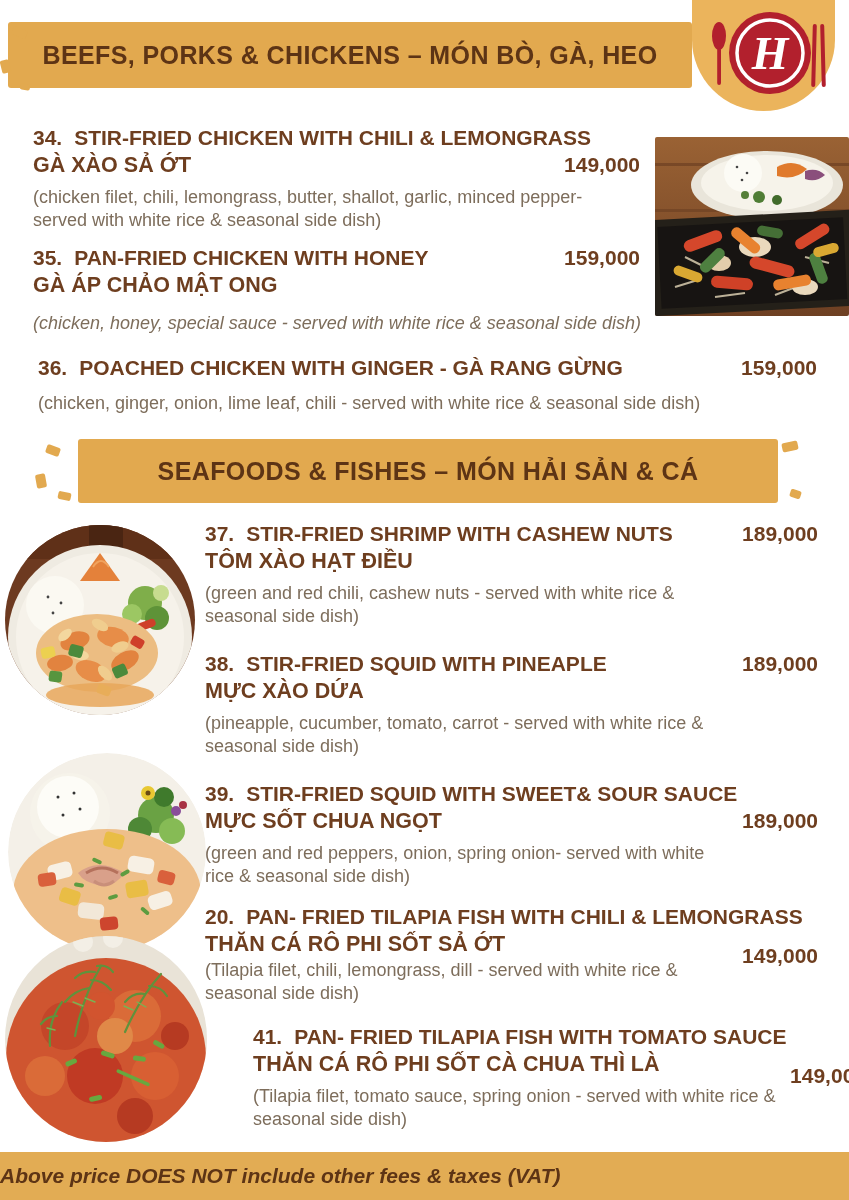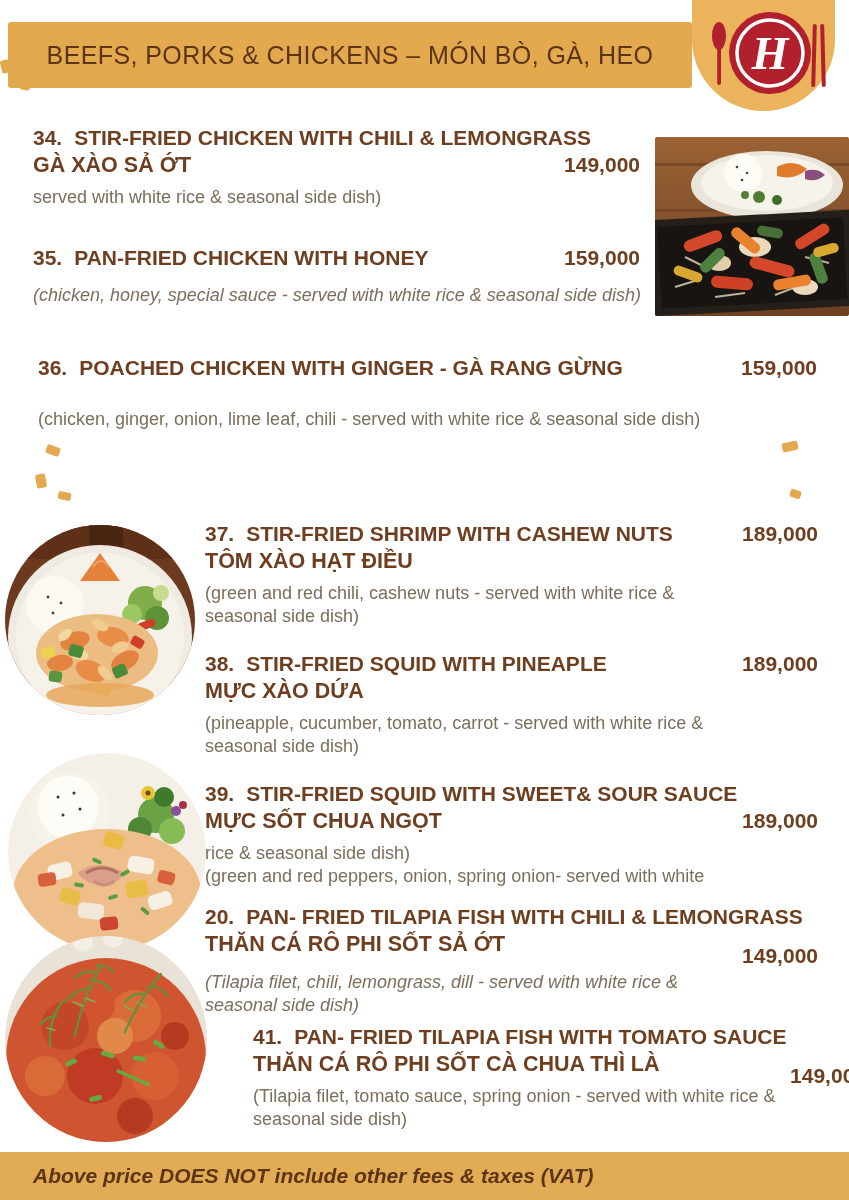--- a/index.html
+++ b/index.html
@@ -5,21 +5,21 @@
   html,body{margin:0;padding:0;background:#ffffff;}
   .page{
     position:relative;width:849px;height:1200px;margin:0 auto;
     background:#ffffff;overflow:hidden;
     font-family:"Liberation Sans","DejaVu Sans",sans-serif;
   }
   
   .banner{
     position:absolute;background:#E2A94F;
     display:flex;align-items:center;justify-content:center;
-    color:#5D3415;font-weight:normal;font-size:25px;letter-spacing:.4px;
+    color:#5D3415;font-weight:bold;font-size:25px;letter-spacing:.4px;
     border-radius:3px;white-space:nowrap;
   }
   .banner1{left:8px;top:22px;width:684px;height:66px;}
   .banner2{left:78px;top:439px;width:700px;height:64px;}
   .speck{position:absolute;background:#E2A94F;border-radius:2px;}
   
   .logo-shield{
     position:absolute;left:692px;top:0;width:143px;height:111px;
     background:#EBB45C;border-radius:0 0 72px 72px;
   }
@@ -39,32 +39,32 @@
   .num{display:inline-block;margin-right:12px;text-align:right;}
   .vi{font-weight:bold;font-size:21.5px;white-space:nowrap;}
   .price{font-weight:bold;font-size:21px;margin-left:16px;}
   .price-drop{transform:translateY(12px);}
   .desc{margin-top:8px;color:#7D6D5B;font-size:18px;line-height:23px;}
   .desc div{white-space:nowrap;}
   #i34{left:33px;top:126px;width:607px;}
   #i35{left:33px;top:246px;width:607px;}
   #i35 .desc{margin-top:14px;font-style:italic;}
   #i36{left:38px;top:356px;width:779px;}
-  #i36 .desc{margin-top:28px;}
+  #i36 .desc{margin-top:12px;}
   #i37{left:205px;top:522px;width:613px;}
   #i38{left:205px;top:652px;width:613px;}
   #i39{left:205px;top:782px;width:613px;}
   #i40{left:205px;top:905px;width:613px;}
-  #i40 .desc{margin-top:14px;font-style:italic;}
+  #i40 .desc{margin-top:2px;}
   #i41{left:205px;top:1025px;width:613px;margin-left:48px;}
   
   .footer{
     position:absolute;left:0;top:1152px;width:849px;height:48px;
     background:#E2AC54;display:flex;align-items:center;
-    padding-left:33px;box-sizing:border-box;
+    box-sizing:border-box;
     color:#5D3415;font-size:21px;font-weight:bold;font-style:italic;
   }
 </style>
 </head>
 <body>
 
 <div class="page">
 
   <div class="banner banner1">
     <span>BEEFS, PORKS &amp; CHICKENS – MÓN BÒ, GÀ, HEO</span>
@@ -145,48 +145,55 @@
     <div class="row">
       <div class="t">
         <span class="num">34.</span><span>STIR-FRIED CHICKEN WITH CHILI &amp; LEMONGRASS</span>
       </div>
     </div>
     <div class="row r2">
       <span class="vi">GÀ XÀO SẢ ỚT</span>
       <span class="price">149,000</span>
     </div>
     <div class="desc">
+      <div>(chicken filet, chili, lemongrass, butter, shallot, garlic, minced pepper-</div>
       <div>served with white rice &amp; seasonal side dish)</div>
     </div>
   </div>
 
   <div class="item" id="i35">
     <div class="row">
       <div class="t">
         <span class="num">35.</span><span>PAN-FRIED CHICKEN WITH HONEY</span>
       </div>
       <span class="price">159,000</span>
     </div>
+    <div class="row r2">
+      <span class="vi">GÀ ÁP CHẢO MẬT ONG</span>
+    </div>
     <div class="desc">
       <div>(chicken, honey, special sauce - served with white rice &amp; seasonal side dish)</div>
     </div>
   </div>
 
   <div class="item" id="i36">
     <div class="row">
       <div class="t">
         <span class="num">36.</span><span>POACHED CHICKEN WITH GINGER - GÀ RANG GỪNG</span>
       </div>
       <span class="price">159,000</span>
     </div>
     <div class="desc">
       <div>(chicken, ginger, onion, lime leaf, chili - served with white rice &amp; seasonal side dish)</div>
     </div>
   </div>
 
+  <div class="banner banner2">
+    <span>SEAFOODS &amp; FISHES – MÓN HẢI SẢN &amp; CÁ</span>
+  </div>
   <div class="speck" style="left:46px;top:446px;width:14px;height:9px;transform:rotate(20deg);"></div>
   <div class="speck" style="left:36px;top:474px;width:10px;height:14px;transform:rotate(-10deg);"></div>
   <div class="speck" style="left:58px;top:492px;width:13px;height:8px;transform:rotate(12deg);"></div>
   <div class="speck" style="left:782px;top:442px;width:16px;height:9px;transform:rotate(-12deg);"></div>
   <div class="speck" style="left:790px;top:490px;width:11px;height:8px;transform:rotate(18deg);"></div>
 
   <div class="photo photo-circle pc1">
     <svg width="190" height="190" viewBox="0 0 190 190">
       <rect width="190" height="190" fill="#6d3a20"></rect>
       <rect width="190" height="34" fill="#5f3018"></rect>
@@ -348,22 +355,22 @@
     <div class="row">
       <div class="t">
         <span class="num">39.</span><span>STIR-FRIED SQUID WITH SWEET&amp; SOUR SAUCE</span>
       </div>
     </div>
     <div class="row r2">
       <span class="vi">MỰC SỐT CHUA NGỌT</span>
       <span class="price">189,000</span>
     </div>
     <div class="desc">
+      <div>(green and red peppers, onion, spring onion- served with white</div>
       <div>rice &amp; seasonal side dish)</div>
-      <div>(green and red peppers, onion, spring onion- served with white</div>
     </div>
   </div>
 
   <div class="item" id="i40">
     <div class="row">
       <div class="t">
         <span class="num">20.</span><span>PAN- FRIED TILAPIA FISH WITH CHILI &amp; LEMONGRASS</span>
       </div>
     </div>
     <div class="row r2">

